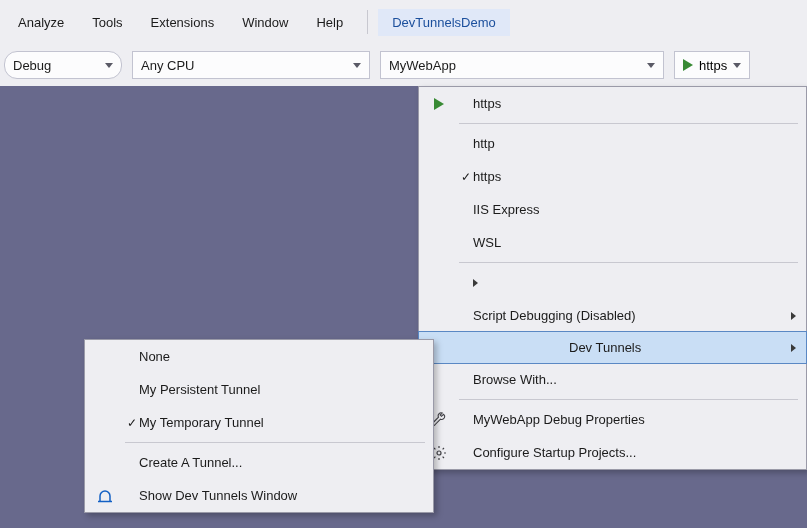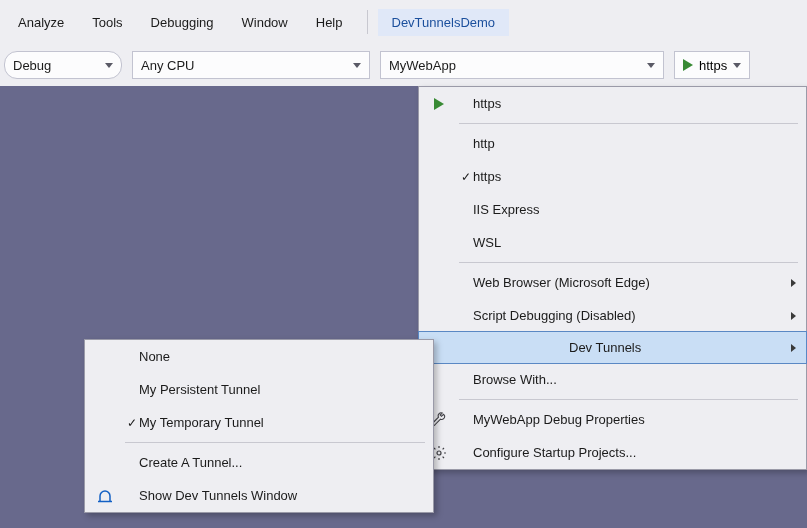--- a/index.html
+++ b/index.html
@@ -151,21 +151,21 @@
   .gear-svg { width:16px; height:16px; }
   .tunnel-svg { width:16px; height:16px; }
   .magnify-svg { width:15px; height:15px; }
 </style>
 </head>
 <body>
 
 <div class="menubar">
   <div class="menu-item">Analyze</div>
   <div class="menu-item">Tools</div>
-  <div class="menu-item">Debugging</div>
+  <div class="menu-item">Extensions</div>
   <div class="menu-item">Window</div>
   <div class="menu-item">Help</div>
   <div class="menubar-sep"></div>
   <div class="source-chip">DevTunnelsDemo</div>
 </div>
 
 <div class="toolbar">
   <div class="combo config">
     <span>Debug</span>
     <span class="caret"></span>
@@ -213,21 +213,20 @@
   </div>
   <div class="dd-item">
     <div class="dd-icon-col"></div>
       <div class="dd-check-col"></div>
     <div class="dd-label">WSL</div>
   </div>
   <div class="dd-sep"></div>
   <div class="dd-item">
     <div class="dd-icon-col"></div>
       <div class="dd-check-col"></div>
-    <div class="dd-label">Web Browser (Microsoft Edge)</div>
     <span class="dd-arrow"></span>
   </div>
   <div class="dd-item">
     <div class="dd-icon-col"></div>
       <div class="dd-check-col"></div>
     <div class="dd-label">Script Debugging (Disabled)</div>
     <span class="dd-arrow"></span>
   </div>
   <div class="dd-item highlight">
     <div class="dd-icon-col"></div>

